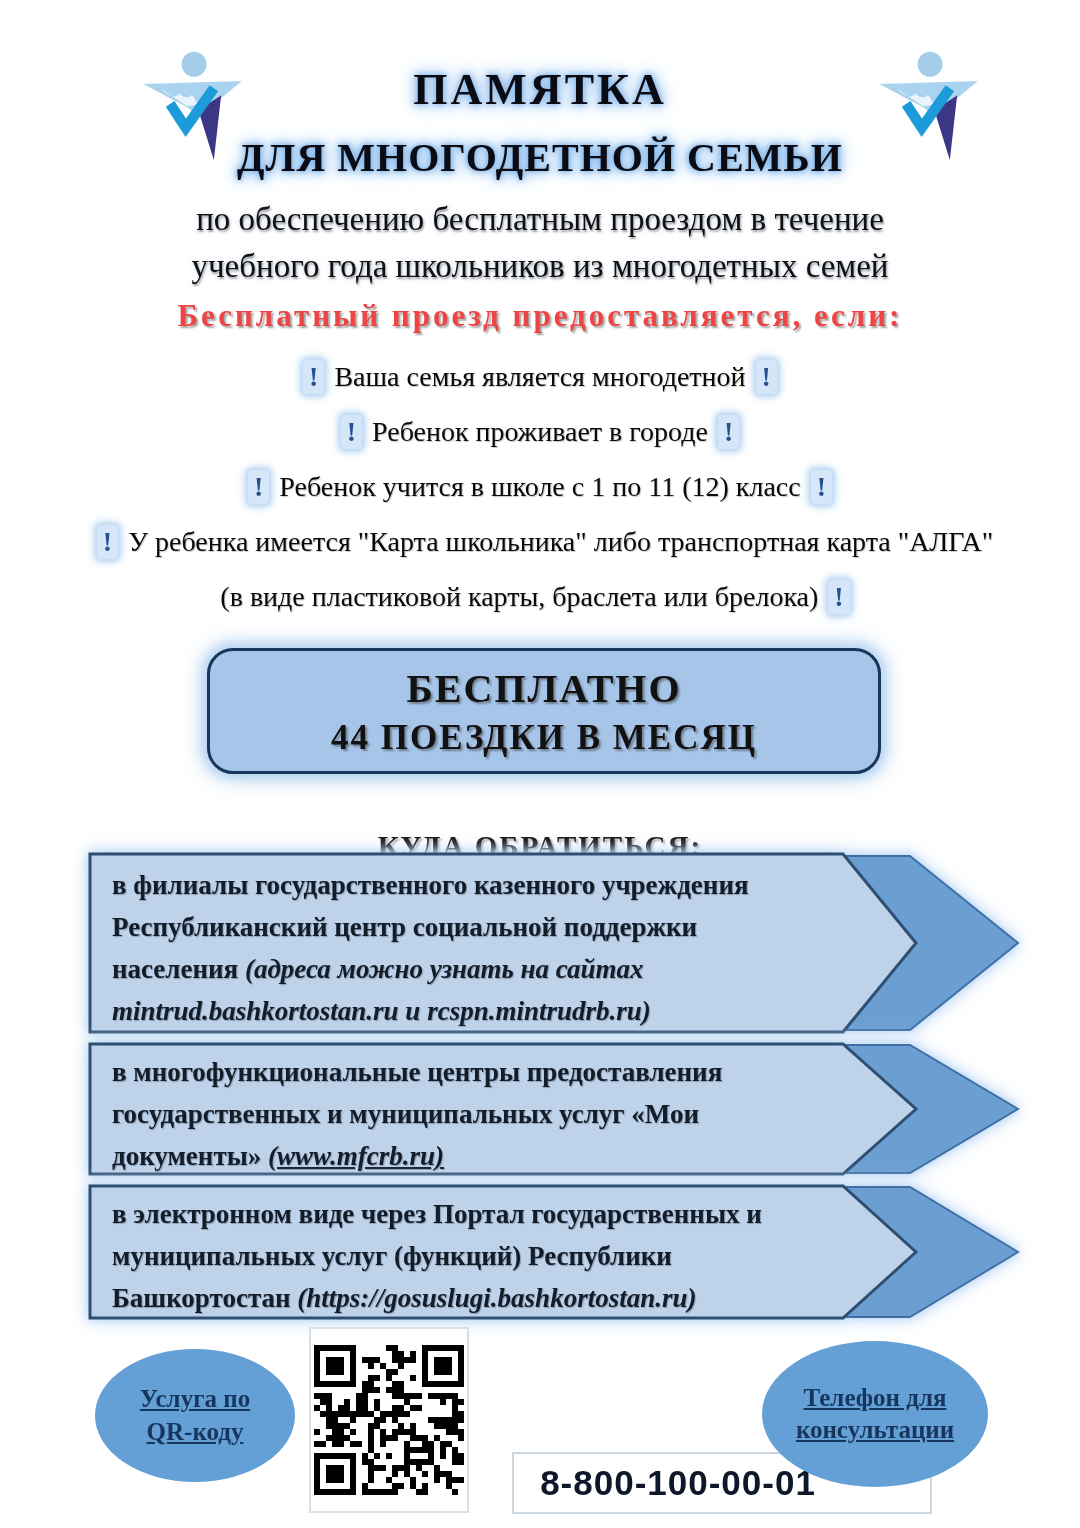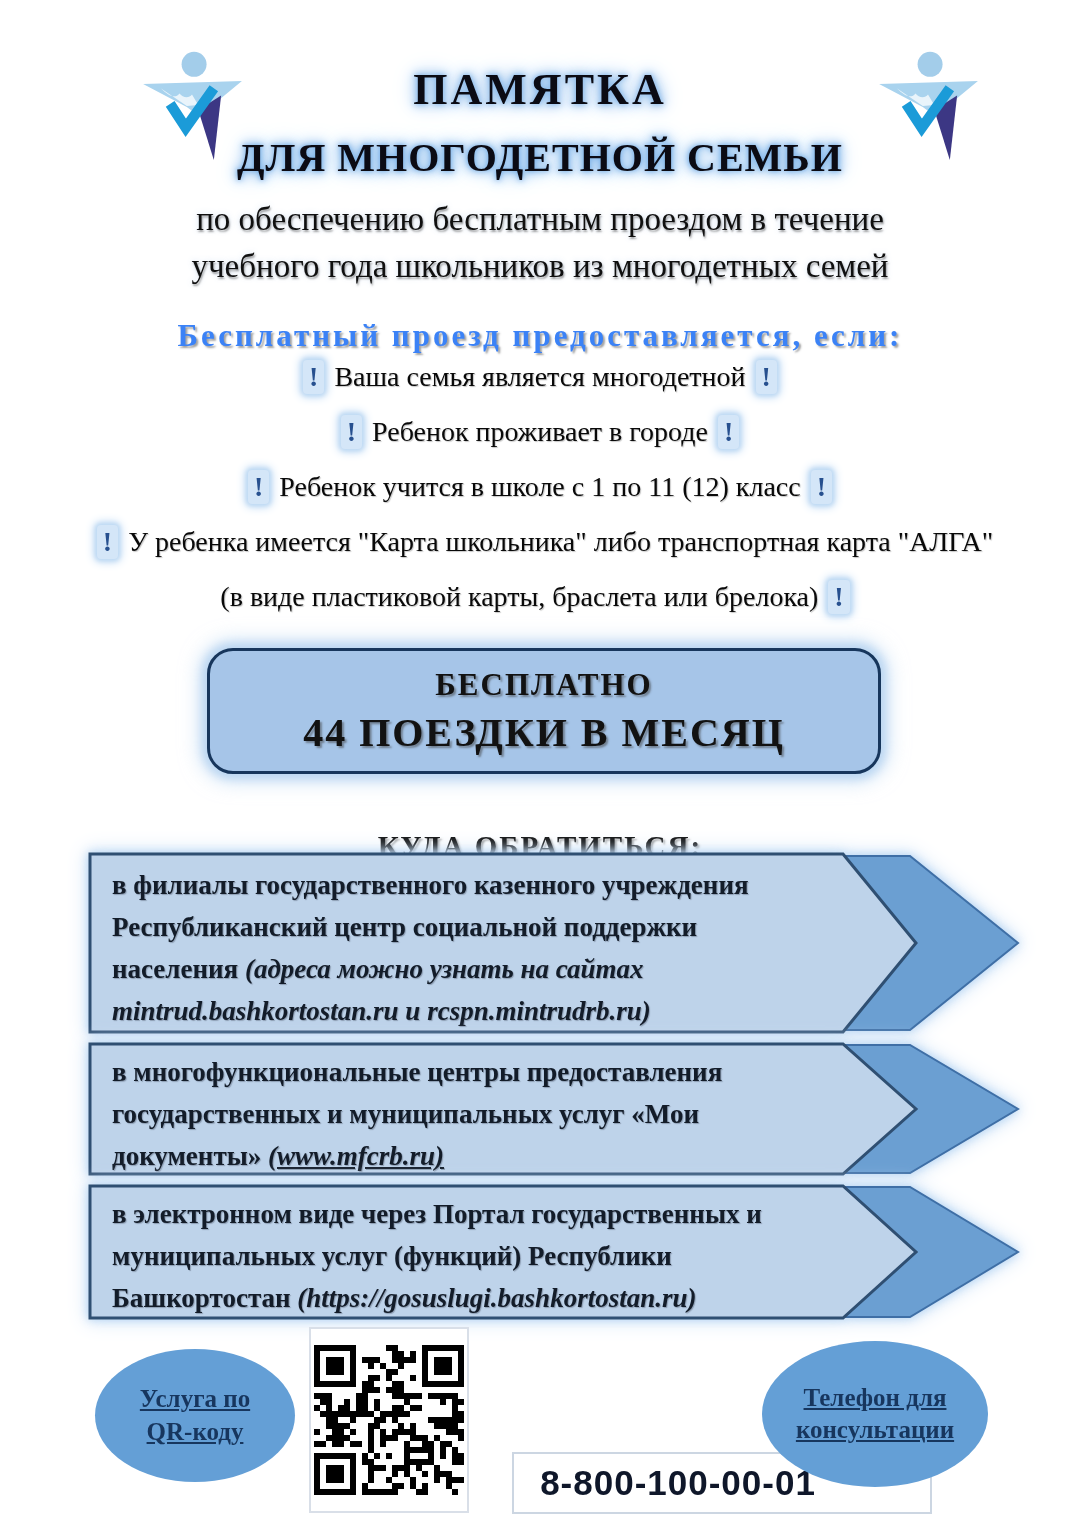--- a/index.html
+++ b/index.html
@@ -21,21 +21,21 @@
     top:134px;font-size:40px;font-weight:bold;letter-spacing:1px;color:#0b0b14;
     text-shadow:0 0 4px #7eb3e8,0 0 9px #7eb3e8,0 0 14px #8fc0ef,0 0 22px #a9cdf3;
   }
   .description{
     top:196px;font-size:33px;font-weight:normal;line-height:1.42;color:#101010;
     text-shadow:1px 2px 2px rgba(90,90,90,.55), 0 0 6px rgba(210,225,245,.9);
   }
 
   
   .cond-heading{
-    top:318px;font-size:31px;font-weight:bold;letter-spacing:3px;color:#3b82f6;
+    top:298px;font-size:31px;font-weight:bold;letter-spacing:3px;color:#ef4444;
     text-shadow:2px 2px 2px rgba(70,70,70,.5);
   }
   .bullets{position:absolute;left:0;right:0;top:360px;}
   .bullet{
     text-align:center;font-size:28px;line-height:34px;margin-bottom:21px;color:#090909;
     text-shadow:1px 1px 1px rgba(110,110,110,.4);
   }
   .excl{
     display:inline-block;font-weight:bold;color:#27508f;background:#d4e6f8;
     border-radius:4px;padding:0 6px;margin:0 10px;
@@ -44,22 +44,22 @@
   }
   .excl:empty{display:none;}
 
   
   .benefit-box{
     position:absolute;left:207px;top:648px;width:668px;height:120px;
     background:#a6c5e8;border:3px solid #17365c;border-radius:26px;
     box-shadow:0 0 8px 5px #bcd7f2,0 0 18px 10px rgba(188,215,242,.55);
     display:flex;flex-direction:column;align-items:center;justify-content:center;gap:6px;
   }
-  .benefit-line1{font-size:31px;font-weight:bold;letter-spacing:2px;color:#121212;text-shadow:2px 2px 2px rgba(60,60,60,.5);}
-  .benefit-line2{font-size:40px;font-weight:bold;letter-spacing:2px;color:#121212;text-shadow:2px 2px 2px rgba(60,60,60,.5);}
+  .benefit-line1{font-size:40px;font-weight:bold;letter-spacing:2px;color:#121212;text-shadow:2px 2px 2px rgba(60,60,60,.5);}
+  .benefit-line2{font-size:35px;font-weight:bold;letter-spacing:2px;color:#121212;text-shadow:2px 2px 2px rgba(60,60,60,.5);}
 
   
   .where-heading{
     top:794px;font-size:29px;font-weight:bold;letter-spacing:2px;color:#0d0d0d;
     text-shadow:2px 2px 2px rgba(70,70,70,.5);
     margin-top:36px;
   }
   .opt-row{position:absolute;left:88px;width:934px;}
   .opt-row svg{position:absolute;left:0;top:0;filter:drop-shadow(0 0 5px #b5d4f2) drop-shadow(0 0 9px #cfe3f8);}
   .opt-row-1{top:852px;height:204px;}

